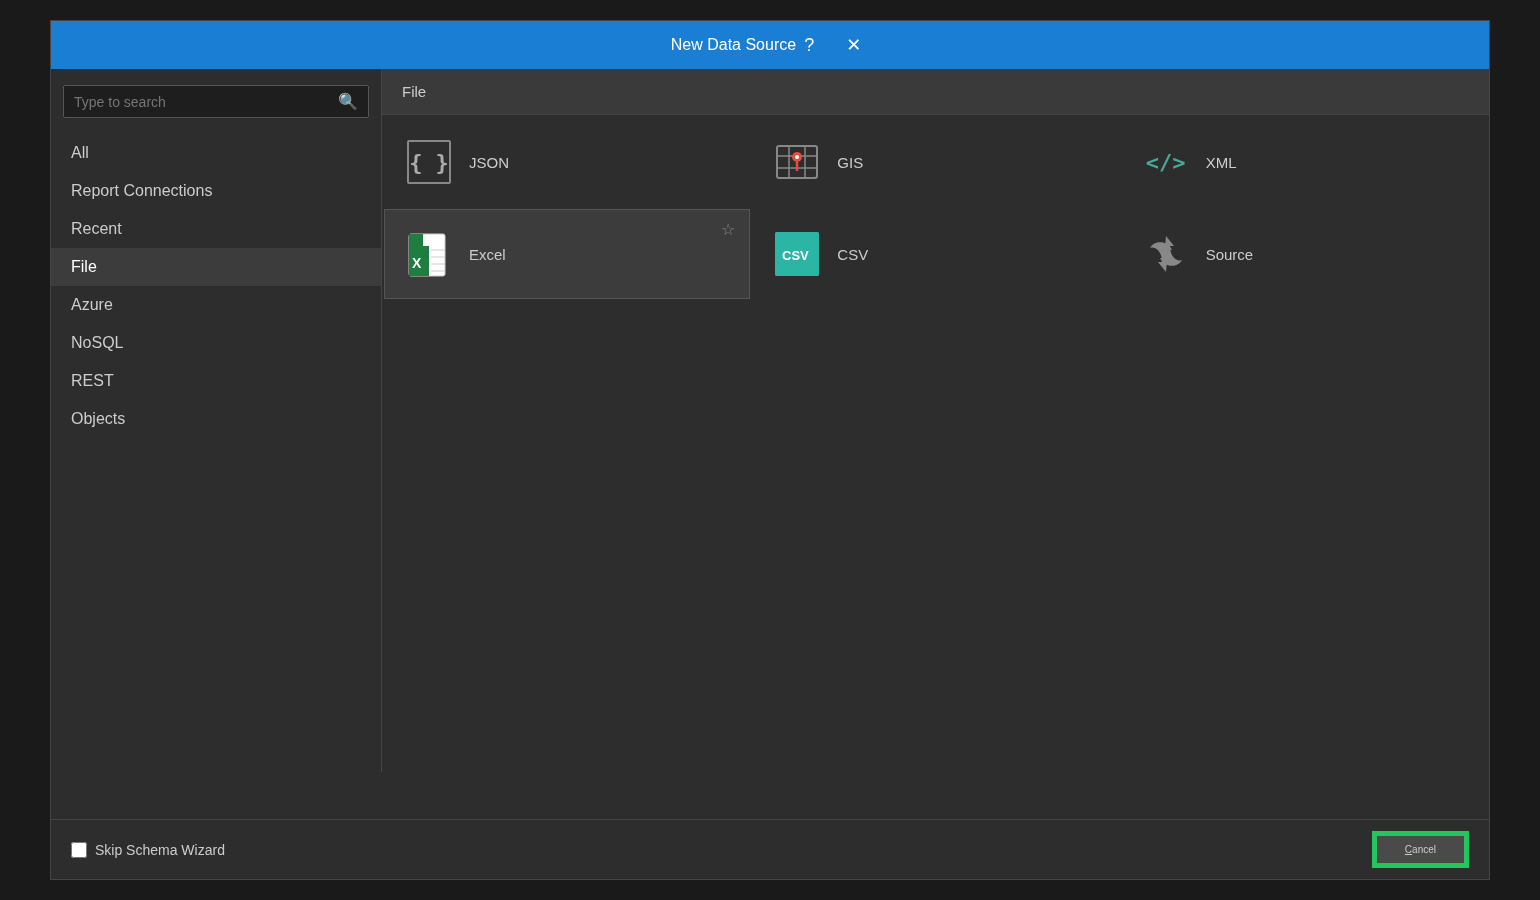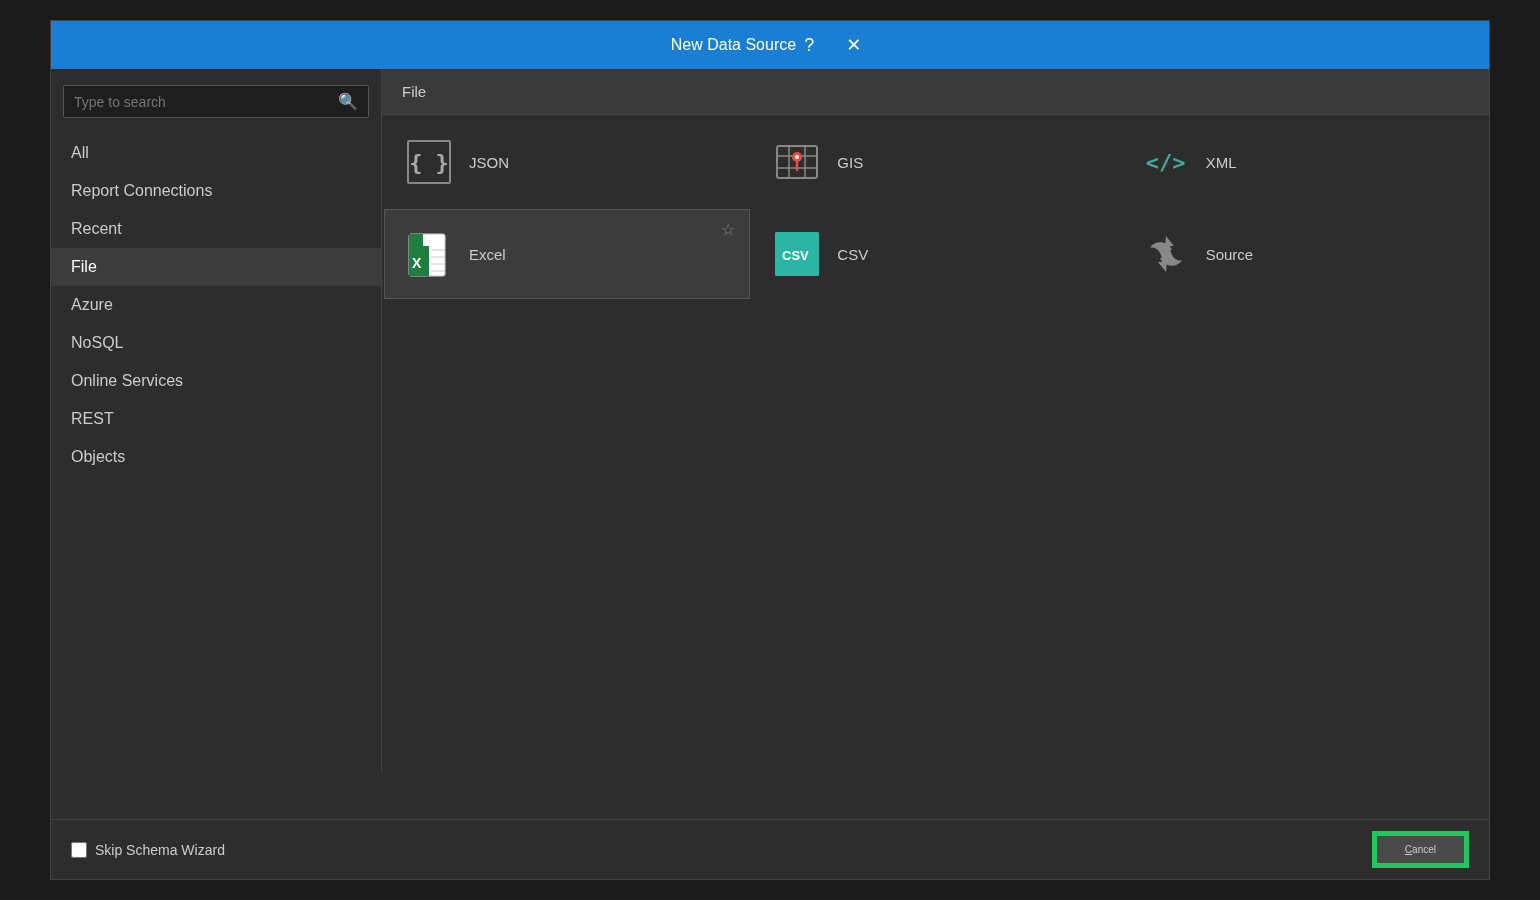--- a/index.html
+++ b/index.html
@@ -246,21 +246,20 @@
         <input class="search-input" type="text" placeholder="Type to search" style="">
         <span class="search-icon">🔍</span>
       </div>
       <ul class="nav-list">
         <li class="nav-item">All</li>
         <li class="nav-item">Report Connections</li>
         <li class="nav-item">Recent</li>
         <li class="nav-item active">File</li>
         <li class="nav-item">Azure</li>
         <li class="nav-item">NoSQL</li>
-        <li class="nav-item">Online Services</li>
         <li class="nav-item">REST</li>
         <li class="nav-item">Objects</li>
       </ul>
     </div>
 
     <div class="main-content">
       <div class="section-header">File</div>
       <div class="items-grid">
 
         <div class="grid-item">

